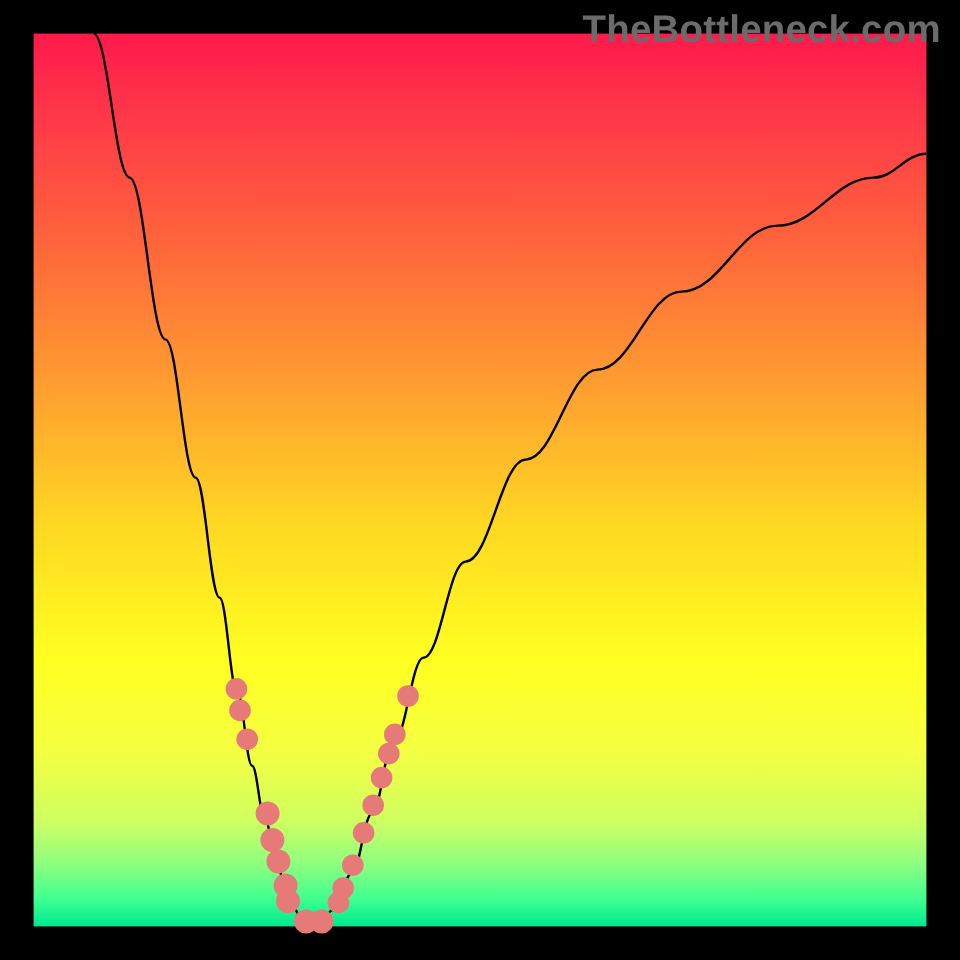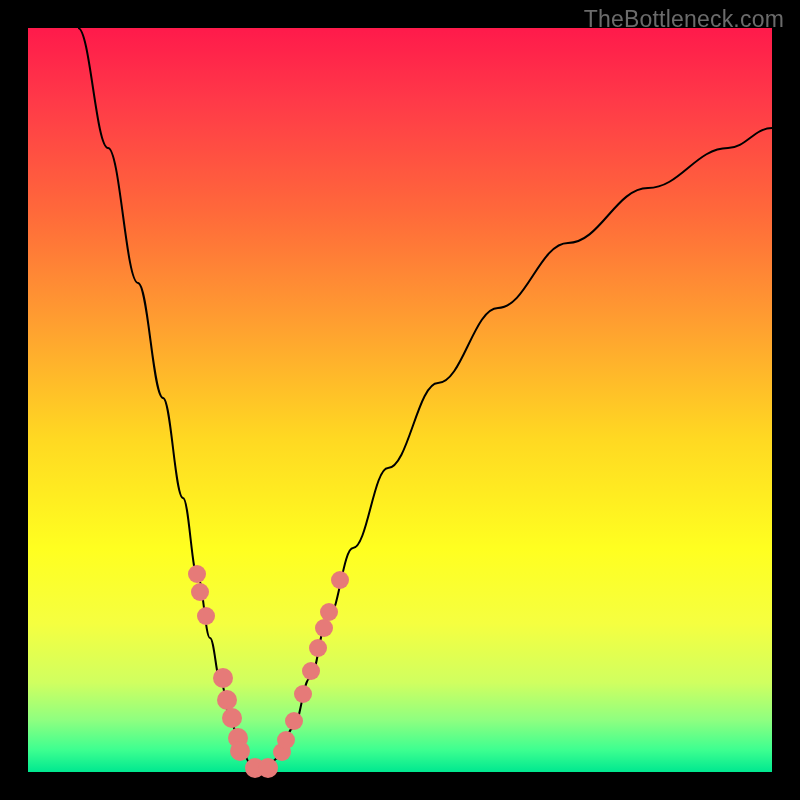--- a/index.html
+++ b/index.html
@@ -28,22 +28,22 @@
       #d0ff60 88%,
       #8fff80 93%,
       #3eff90 97%,
       #00e890 100%);
   }
   .attribution {
     position: absolute;
     top: 6px;
     right: 16px;
     color: #6b6b6b;
-    font-size: 23px;
-    font-weight: 400;
+    font-size: 32px;
+    font-weight: 700;
     letter-spacing: 0.2px;
     white-space: nowrap;
   }
   svg.curve-layer {
     position: absolute;
     left: 0;
     top: 0;
     width: 744px;
     height: 744px;
     overflow: visible;

